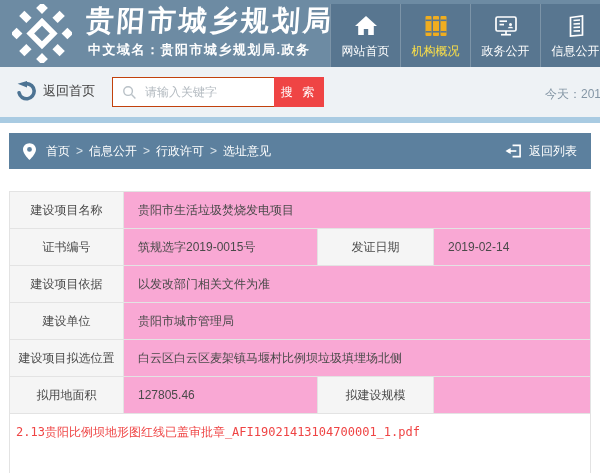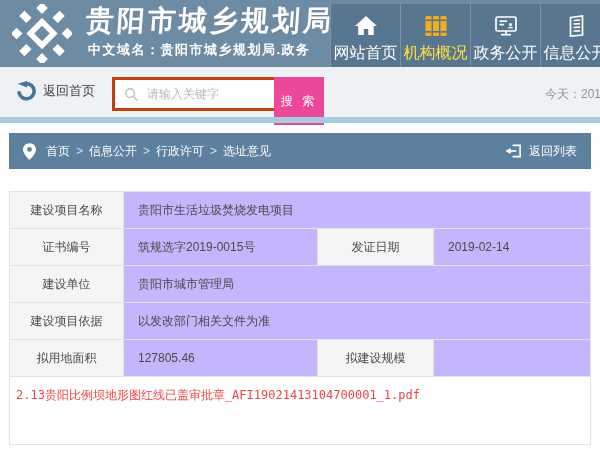--- a/index.html
+++ b/index.html
@@ -13,51 +13,51 @@
   .logo{position:absolute;left:12px;top:4px;width:60px;height:59px;}
   .site-title{position:absolute;left:86px;top:2px;width:250px;
     font-family:"DejaVu Serif","Liberation Serif",serif;font-weight:bold;
     font-size:28px;color:#fff;letter-spacing:3px;white-space:nowrap;transform:skewX(-4deg);}
   .site-subtitle{position:absolute;left:88px;top:41px;font-size:13px;color:#fff;
     font-weight:bold;letter-spacing:1.5px;white-space:nowrap;}
   .nav{position:absolute;left:330px;top:4px;height:63px;display:flex;}
   .tab{width:69px;height:63px;background:#587690;border-left:1px solid rgba(255,255,255,.22);
     display:flex;flex-direction:column;align-items:center;cursor:pointer;}
   .tab .ticon{margin-top:8px;height:28px;display:flex;align-items:center;justify-content:center;}
-  .tab .tlabel{font-size:16px;color:#fff;margin-top:3px;white-space:nowrap;}
+  .tab .tlabel{font-size:12px;color:#fff;margin-top:3px;white-space:nowrap;}
   .tab.active .tlabel{color:#fde047;}
   
   .toolbar{position:absolute;top:67px;left:0;width:600px;height:50px;background:#eef2f5;}
   .backhome{position:absolute;left:16px;top:14px;display:flex;align-items:center;cursor:pointer;}
   .backhome .bh-label{font-size:13px;color:#404040;margin-left:7px;}
   .searchbox{position:absolute;left:112px;top:10px;width:161px;height:28px;background:#fff;
-    border:3px solid #c2410c;display:flex;align-items:center;}
+    border:1px solid #c2410c;display:flex;align-items:center;}
   .searchbox svg{margin:0 6px 0 9px;flex:none;}
   .searchbox input{border:none;outline:none;flex:1;font-size:12px;color:#555;background:transparent;
     font-family:inherit;min-width:0;}
   .searchbox input::placeholder{color:#b3bac0;}
-  .searchbtn{position:absolute;left:274px;top:10px;width:50px;height:48px;background:#ec4899;
+  .searchbtn{position:absolute;left:274px;top:10px;width:50px;height:30px;background:#ef4444;
     color:#fff;font-size:12px;border:none;display:flex;align-items:center;justify-content:center;
     letter-spacing:3px;cursor:pointer;font-family:inherit;}
   .today{position:absolute;left:545px;top:19px;font-size:12px;color:#8496a5;white-space:nowrap;}
   .bluestrip{position:absolute;top:117px;left:0;width:600px;height:6px;background:#a9cbe2;}
   
   .breadcrumb{position:absolute;top:133px;left:9px;width:582px;height:36px;background:#5c809e;
     display:flex;align-items:center;color:#fff;font-size:12px;justify-content:flex-end;}
   .breadcrumb .pin{margin:0 10px 0 14px;display:flex;}
   .crumb{cursor:pointer;}
   .crumb-sep{margin:0 6px;color:#d7e2ea;}
   .backlist{margin-left:auto;margin-right:14px;display:flex;align-items:center;cursor:pointer;}
   .backlist span{margin-left:7px;}
   
   .detail{position:absolute;top:191px;left:9px;width:582px;}
   table{border-collapse:collapse;width:582px;font-size:12px;color:#4a4a4a;table-layout:fixed;}
   td{border:1px solid #e3e3e3;height:34px;overflow:hidden;white-space:nowrap;}
   td.lab{background:#f5f5f5;text-align:center;}
-  td.val{background:#c4b5fd;padding-left:14px;}
+  td.val{background:#f9a8d4;padding-left:14px;}
   tr.attach-head td{background:#f4f4f4;text-align:center;height:27px;color:#4a4a4a;}
   tr.attach td{height:51px;padding:8px 6px;vertical-align:top;white-space:normal;}
   .attach-link{font-family:"DejaVu Sans Mono","Liberation Mono",monospace;font-size:12px;
     color:#ef4444;line-height:21px;cursor:pointer;white-space:nowrap;overflow:hidden;}
 </style>
 </head>
 <body>
 
 <div class="header">
   <svg class="logo" viewBox="0 0 64 64">
@@ -195,26 +195,30 @@
       <td class="lab">建设项目名称</td>
       <td class="val" colspan="3">贵阳市生活垃圾焚烧发电项目</td>
     </tr>
     <tr>
       <td class="lab">证书编号</td>
       <td class="val">筑规选字2019-0015号</td>
       <td class="lab">发证日期</td>
       <td class="val">2019-02-14</td>
     </tr>
     <tr>
+      <td class="lab">建设项目依据</td>
+      <td class="val" colspan="3">以发改部门相关文件为准</td>
+    </tr>
+    <tr>
       <td class="lab">建设单位</td>
       <td class="val" colspan="3">贵阳市城市管理局</td>
     </tr>
     <tr>
-      <td class="lab">建设项目依据</td>
-      <td class="val" colspan="3">以发改部门相关文件为准</td>
+      <td class="lab">建设项目拟选位置</td>
+      <td class="val" colspan="3">白云区白云区麦架镇马堰村比例坝垃圾填埋场北侧</td>
     </tr>
     <tr>
       <td class="lab">拟用地面积</td>
       <td class="val">127805.46</td>
       <td class="lab">拟建设规模</td>
       <td class="val"></td>
     </tr>
     <tr class="attach">
       <td colspan="4">
         <div class="attach-link">2.13贵阳比例坝地形图红线已盖审批章_AFI19021413104700001_1.pdf</div>

